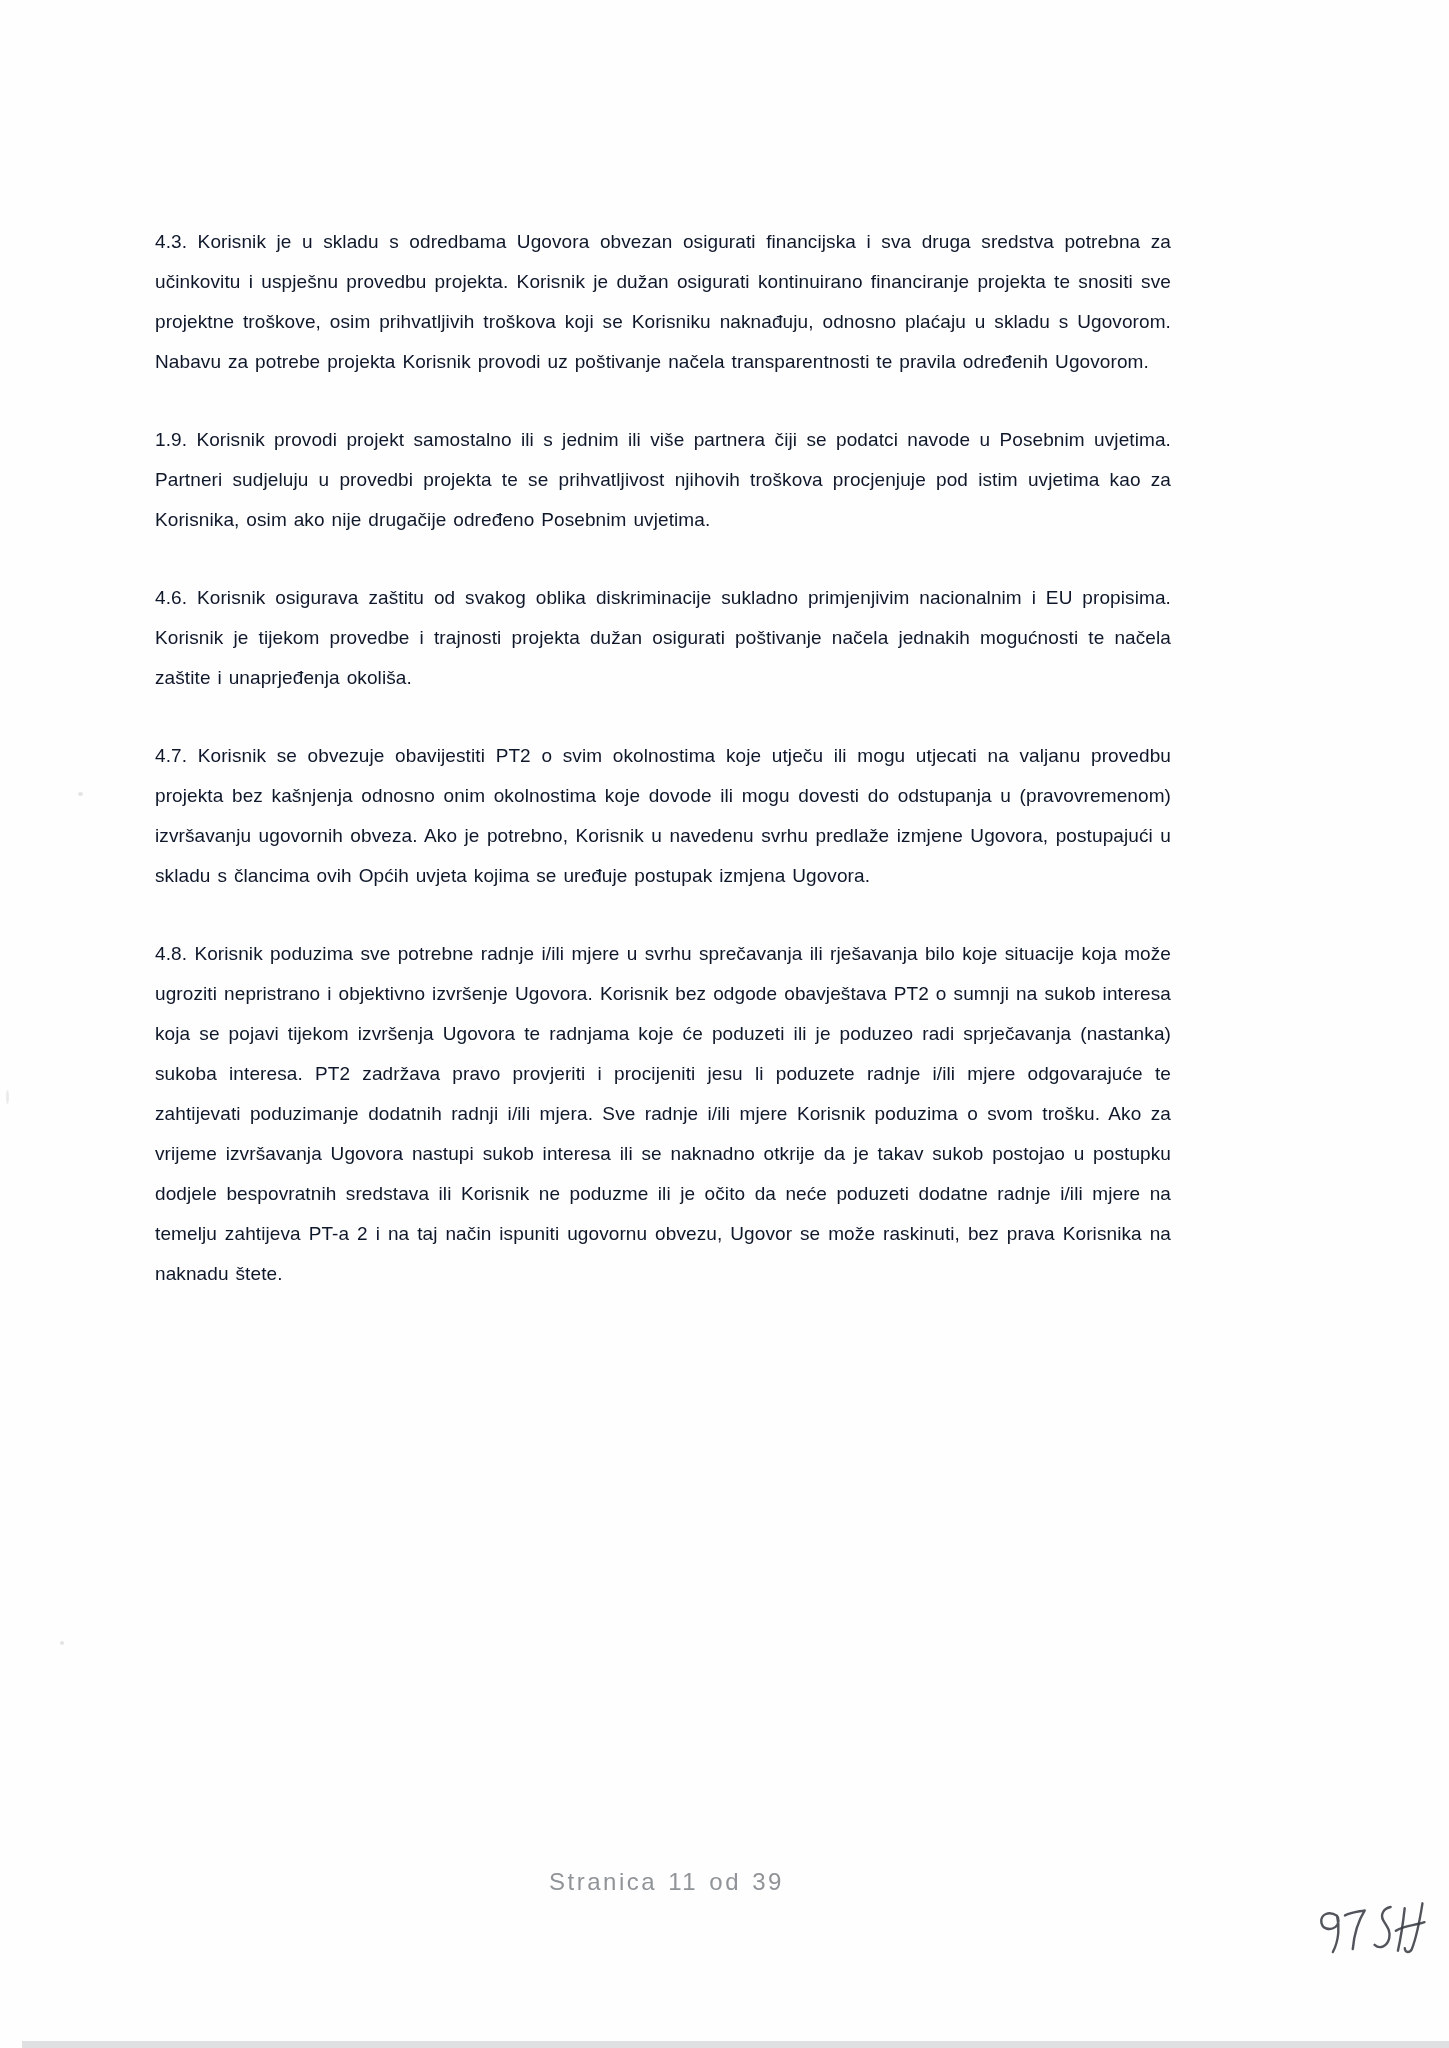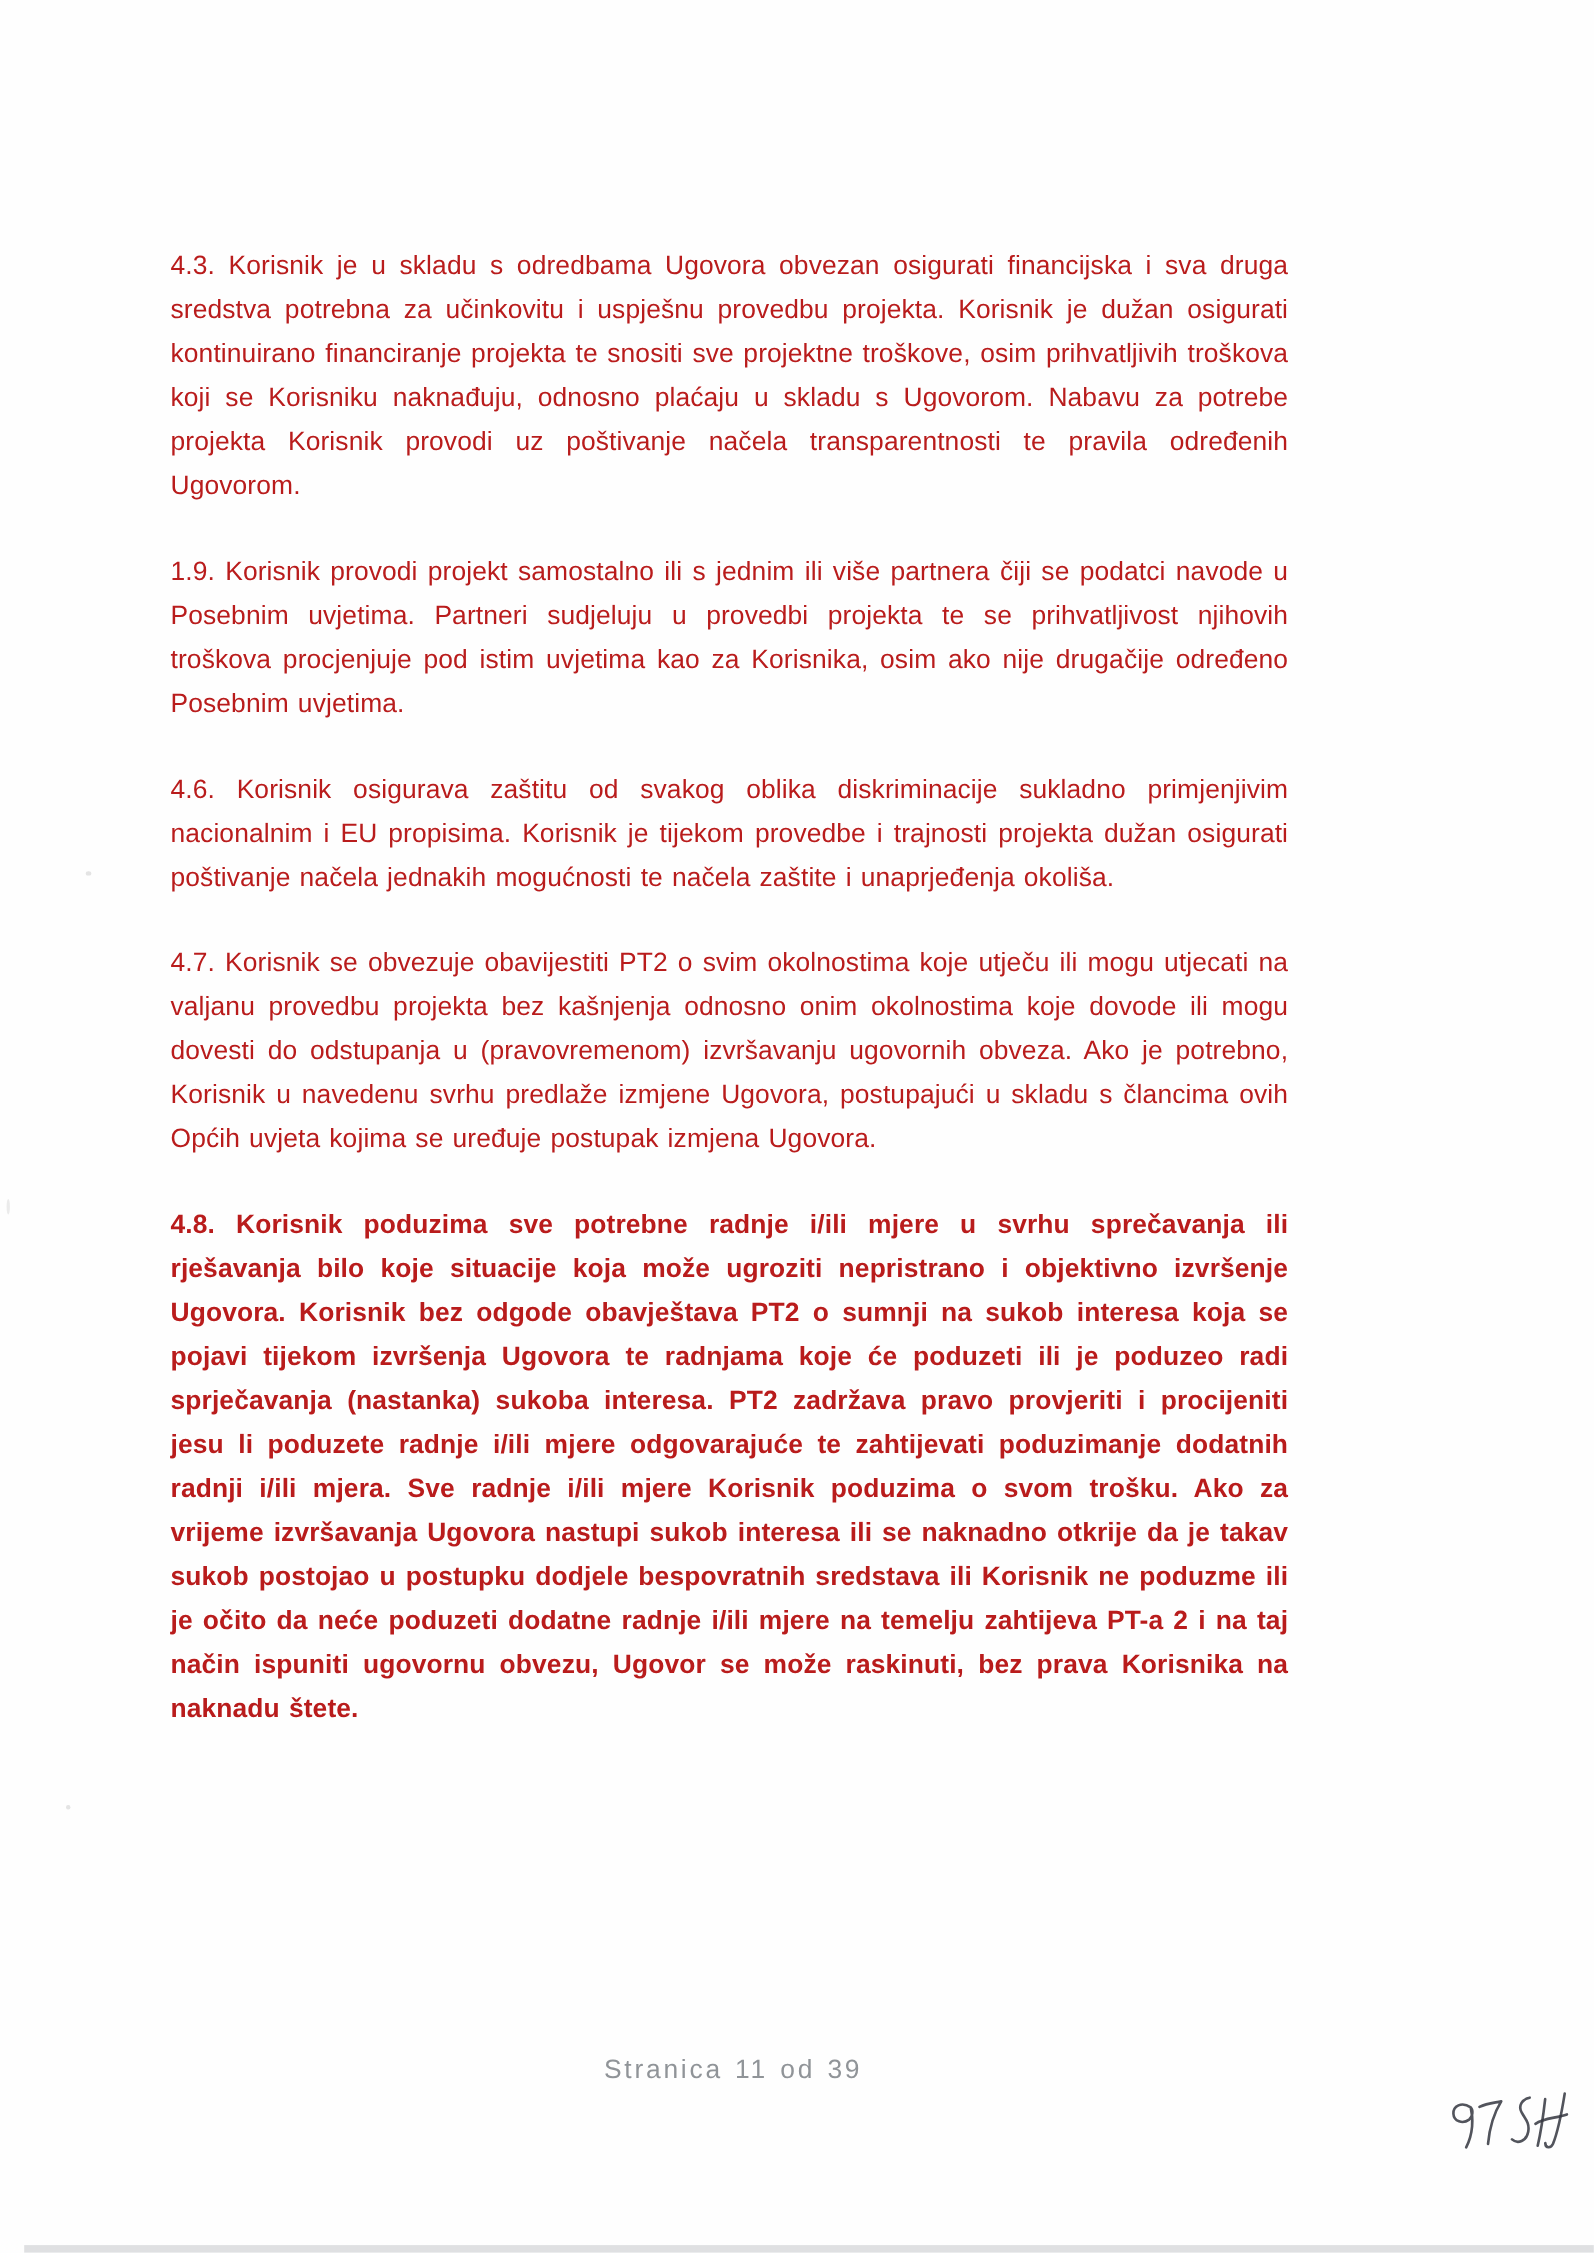--- a/index.html
+++ b/index.html
@@ -16,31 +16,31 @@
   }
   
   .speck { position: absolute; background: #c9c9c9; border-radius: 50%; opacity: .5; }
   .speck.s1 { left: 78px; top: 792px; width: 5px; height: 4px; }
   .speck.s2 { left: 6px;  top: 1090px; width: 3px; height: 14px; opacity: .35; }
   .speck.s3 { left: 60px; top: 1641px; width: 4px; height: 4px; }
 
   .text-block {
     position: absolute;
     left: 155px; top: 222px; width: 1016px;
-    color: #b91c1c;
-    font-size: 24px;
+    color: #0f172a;
+    font-size: 19px;
     line-height: 40px;
     letter-spacing: 0.1px;
   }
   .para {
     text-align: justify;
     margin-bottom: 38px;
     word-spacing: 1.5px;
   }
-  .para:last-child { margin-bottom: 0; font-weight: bold; }
+  .para:last-child { margin-bottom: 0; }
 
   .footer {
     position: absolute;
     left: 0; top: 1868px; width: 1271px;
     padding-left: 62px;
     text-align: center;
     color: #909498;
     font-size: 24px;
     letter-spacing: 2.5px;
     word-spacing: 2px;

